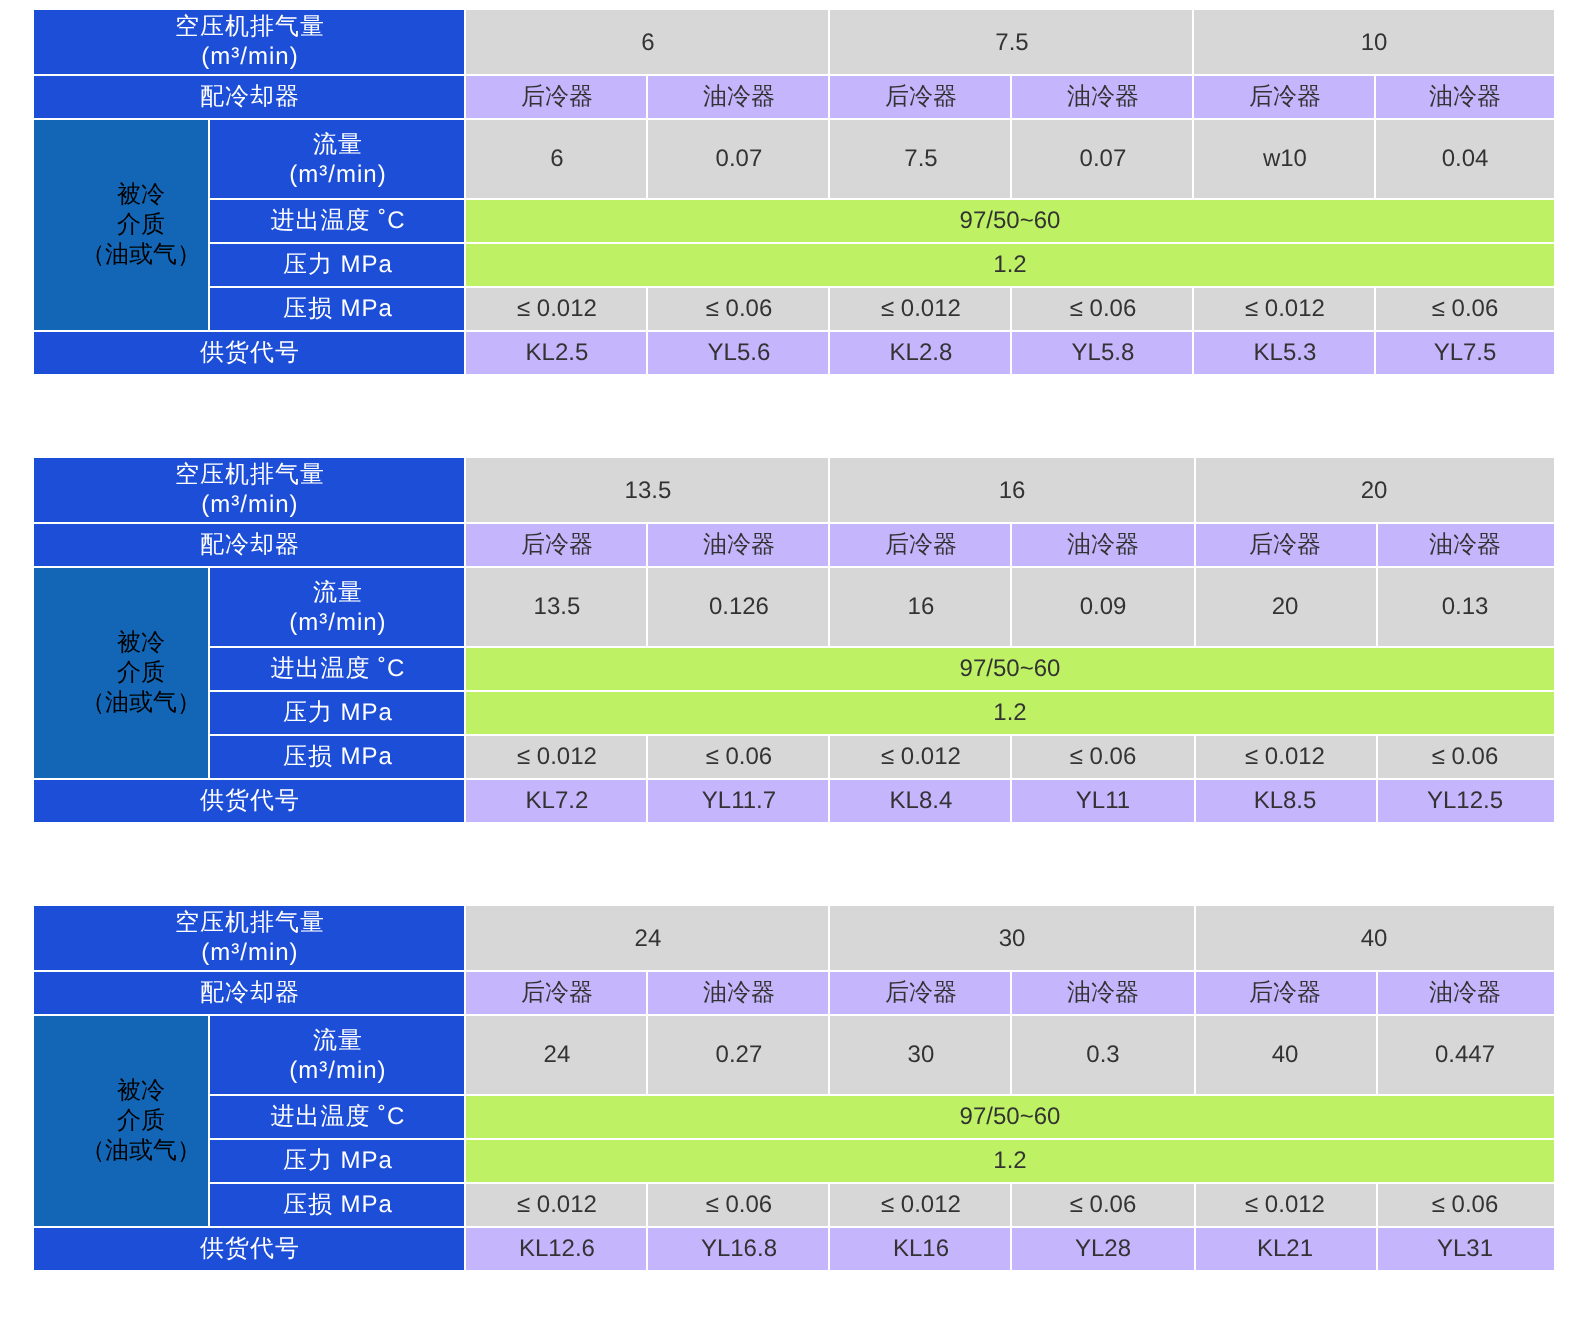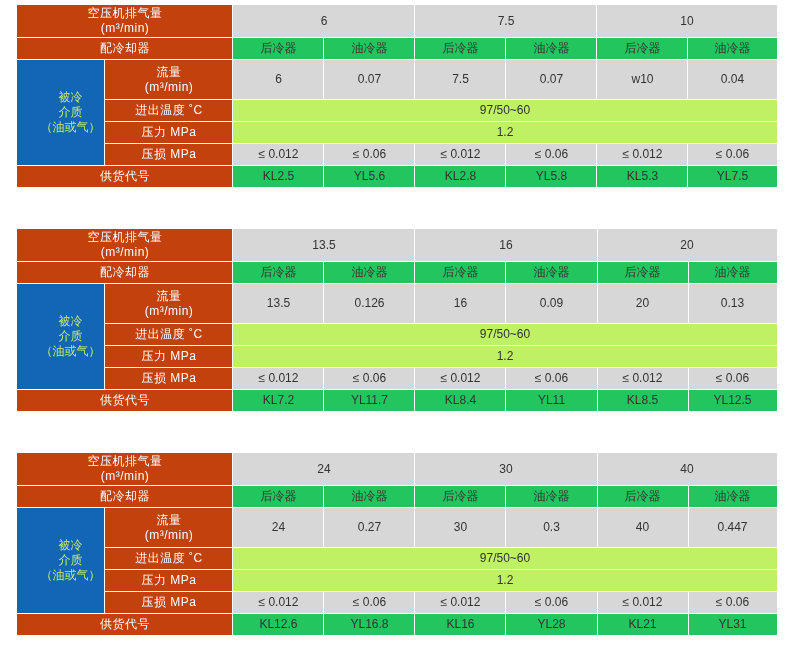--- a/index.html
+++ b/index.html
@@ -32,34 +32,34 @@
     text-align: center;
     vertical-align: middle;
     height: 22px;
     line-height: 1.25;
     font-size: 12px;
     padding: 1px 2px;
     box-sizing: border-box;
   }
   
   td.hdr {
-    background: #c2410c;
+    background: #1d4ed8;
     color: #ffffff;
     font-weight: normal;
     letter-spacing: 0.5px;
     text-align: center;
   }
   td.hdr-tall {
     background: #1266b5;
-    color: #bef264;
+    color: #000000;
     padding-left: 21px;
   }
   
   td.val-a { background: #d7d7d7; color: #333333; }
-  td.val-b { background: #22c55e; color: #333333; margin-left: 13px; }
+  td.val-b { background: #c4b5fd; color: #333333; margin-left: 13px; }
   td.val-wide { background: #bef264; color: #333333; }
   .two-line { line-height: 1.3; }
   .vert-label {
     line-height: 1.8;
   }
 </style>
 </head>
 <body>
 
 <div class="page">

